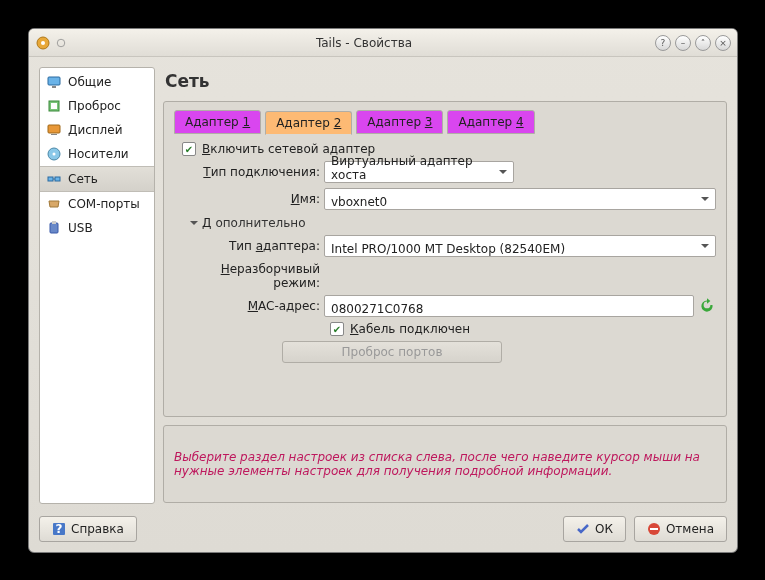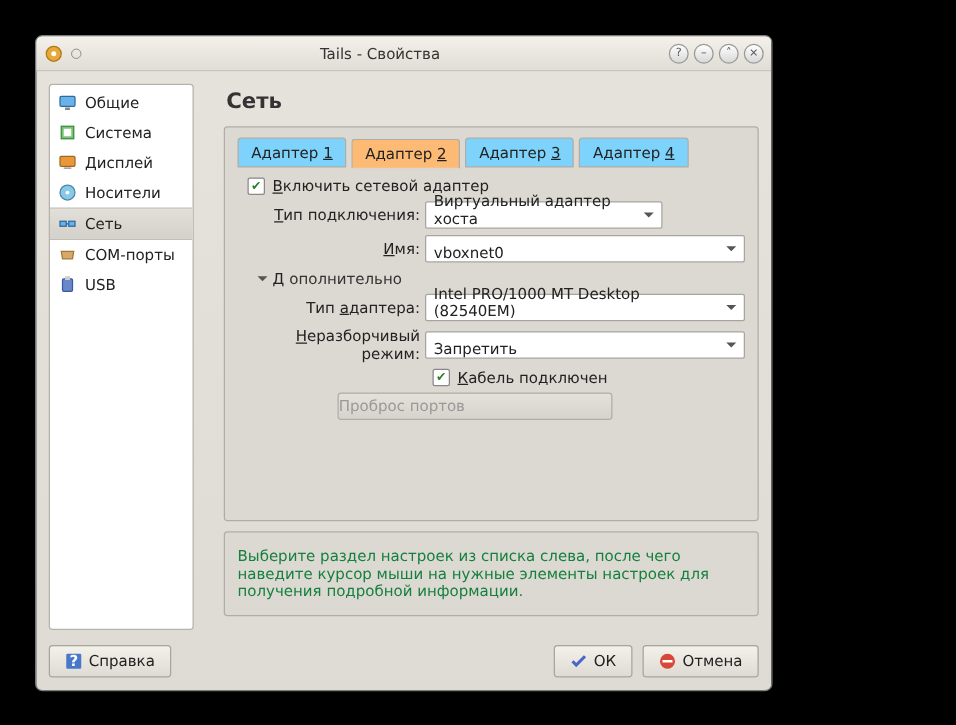--- a/index.html
+++ b/index.html
@@ -1,48 +1,48 @@
 <!DOCTYPE html>
 <html><head>
 <meta charset="utf-8">
 <style>
 *{box-sizing:border-box;margin:0;padding:0;font-family:"DejaVu Sans",Arial,sans-serif;font-size:12px;color:#222}
 body{background:#000;width:765px;height:580px;position:relative}
-.window{position:absolute;left:28px;top:28px;width:590px;height:525px;border:1px solid #7a7a7a;border-radius:6px;background:linear-gradient(#e6e3dc,#dedbd4);box-shadow:0 4px 20px rgba(0,0,0,.5);display:flex;flex-direction:column;overflow:hidden}
+.window{position:absolute;left:28px;top:28px;width:710px;height:525px;border:1px solid #7a7a7a;border-radius:6px;background:linear-gradient(#e6e3dc,#dedbd4);box-shadow:0 4px 20px rgba(0,0,0,.5);display:flex;flex-direction:column;overflow:hidden}
 .titlebar{height:28px;display:flex;align-items:center;padding:0 6px;background:linear-gradient(#f4f1ea,#e0ddd6);border-bottom:1px solid #c8c5be}
 .title-icon{width:16px;height:16px;margin-right:6px}
 .title-text{flex:1;text-align:center;font-size:12px;color:#333}
 .title-btns{display:flex;gap:4px}
 .tbtn{width:16px;height:16px;border:1px solid #9a9a9a;border-radius:8px;background:linear-gradient(#fff,#d8d8d8);display:flex;align-items:center;justify-content:center;font-size:9px;color:#555;cursor:pointer}
-.body{flex:1;display:flex;padding:10px 10px 6px 10px;gap:24px}
+.body{flex:1;display:flex;padding:10px 10px 6px 10px;gap:8px}
 .sidebar{width:116px;background:#fff;border:1px solid #b5b2ab;border-radius:3px;padding:2px 0;overflow:hidden}
 .sbitem{display:flex;align-items:center;gap:6px;padding:4px 6px;cursor:pointer}
 .sbitem.sel{background:linear-gradient(#e2dfd8,#d4d1ca);border-top:1px solid #c0bdb6;border-bottom:1px solid #c0bdb6}
 .sbicon{width:16px;height:16px;flex-shrink:0}
 .main{flex:1;display:flex;flex-direction:column}
 .page-title{font-size:17px;font-weight:bold;color:#333;padding:4px 2px 10px}
 .panel{border:1px solid #b0ada6;border-radius:3px;background:#dcd9d2;padding:8px 10px 10px;min-height:316px}
 .tabs{display:flex;gap:4px;margin-bottom:8px}
-.tab{padding:4px 10px;border:1px solid #b0ada6;border-radius:3px 3px 0 0;background:#7dd3fc;cursor:pointer}
+.tab{padding:4px 10px;border:1px solid #b0ada6;border-radius:3px 3px 0 0;background:#d946ef;cursor:pointer}
 .tab.active{background:#fdba74;border-bottom-color:#dcd9d2;position:relative;top:1px}
 .tab u{text-decoration:underline}
 .row{display:flex;align-items:center;margin:5px 0}
 .label{width:150px;text-align:right;padding-right:4px}
 .label u,.advanced u{text-decoration:underline}
 .chk{width:14px;height:14px;border:1px solid #888;border-radius:2px;background:#fff;display:inline-flex;align-items:center;justify-content:center;margin-right:6px;cursor:pointer}
 .chk.checked::after{content:"✔";font-size:10px;color:#2a7e2a}
 .select,.input{flex:1;height:22px;border:1px solid #a8a5a0;border-radius:2px;background:#fff;display:flex;align-items:flex-end;padding:0 20px 0 6px;position:relative}
 .select.small{flex:0 0 190px}
 .select::after{content:"";position:absolute;right:6px;top:8px;border:4px solid transparent;border-top-color:#555}
 .input input{border:none;outline:none;width:100%;font-size:12px;background:transparent}
 .refresh{width:18px;height:18px;margin-left:4px;cursor:pointer}
 .advanced{display:flex;align-items:center;gap:4px;margin:6px 0 4px 16px;cursor:pointer;color:#333}
 .advanced::before{content:"";border:4px solid transparent;border-top-color:#555;position:relative;top:2px}
-.btn-disabled{width:220px;height:22px;margin-left:80px;border:1px solid #b0ada6;border-radius:3px;background:linear-gradient(#e4e1da,#d6d3cc);color:#999;text-align:left;line-height:20px;font-style:normal}
-.help{margin:8px 0 0;padding:12px 10px;border:1px solid #b0ada6;border-radius:3px;color:#15803d;background:#dcd9d2}
+.btn-disabled{width:220px;height:22px;margin-left:108px;border:1px solid #b0ada6;border-radius:3px;background:linear-gradient(#e4e1da,#d6d3cc);color:#999;text-align:center;line-height:20px;font-style:normal}
+.help{margin:8px 0 0;padding:24px 10px;border:1px solid #b0ada6;border-radius:3px;font-style:italic;color:#be185d;background:#dcd9d2}
 .footer{display:flex;padding:6px 10px 10px;gap:8px;align-items:center}
 .footer .spacer{flex:1}
 .btn{height:26px;padding:0 12px;border:1px solid #a8a5a0;border-radius:3px;background:linear-gradient(#f4f1ea,#dedbd4);display:flex;align-items:center;gap:5px;cursor:pointer}
 .btn-icon{width:14px;height:14px}
 </style>
 </head>
 <body>
 
 <div class="window">
   <div class="titlebar">
@@ -69,21 +69,21 @@
             <rect x="2" y="3" width="12" height="8" rx="1" fill="#6ab3e8" stroke="#2a6aa0"></rect>
             <rect x="6" y="12" width="4" height="2" fill="#888"></rect>
           </svg>
           <span>Общие</span>
         </div>
       <div class="sbitem">
           <svg class="sbicon" viewBox="0 0 16 16">
             <rect x="3" y="3" width="10" height="10" fill="#7ac47a" stroke="#3a8a3a"></rect>
             <rect x="5" y="5" width="6" height="6" fill="#fff"></rect>
           </svg>
-          <span>Система</span>
+          <span>Проброс</span>
         </div>
       <div class="sbitem">
           <svg class="sbicon" viewBox="0 0 16 16">
             <rect x="2" y="3" width="12" height="8" rx="1" fill="#e89838" stroke="#a06818"></rect>
             <rect x="5" y="12" width="6" height="1" fill="#888"></rect>
           </svg>
           <span>Дисплей</span>
         </div>
       <div class="sbitem">
           <svg class="sbicon" viewBox="0 0 16 16">
@@ -148,25 +148,32 @@
 
         <div class="row">
           <div class="label">Тип <u>а</u>даптера:</div>
           <div class="select">
               <span>Intel PRO/1000 MT Desktop (82540EM)</span>
             </div>
         </div>
 
         <div class="row">
           <div class="label"><u>Н</u>еразборчивый режим:</div>
-          <div class="select">
-              <span>Запретить</span>
-            </div>
-        </div>
-
+        </div>
+
+        <div class="row">
+          <div class="label"><u>M</u>AC-адрес:</div>
+          <div class="input">
+              <input value="0800271C0768" style="">
+            </div>
+          <svg class="refresh" viewBox="0 0 16 16">
+              <path d="M8 3a5 5 0 1 0 4.9 4H11a3 3 0 1 1-3-3V3z" fill="#3aa83a"></path>
+              <path d="M8 1v5l3-2.5z" fill="#3aa83a"></path>
+            </svg>
+        </div>
 
         <div class="row" style="margin-left:156px">
           <span class="chk checked"></span>
           <span><u>К</u>абель подключен</span>
         </div>
 
         <div class="btn-disabled">Проброс портов</div>
       </div>
 
       <div class="help">Выберите раздел настроек из списка слева, после чего наведите курсор мыши на нужные элементы настроек для получения подробной информации.</div>

